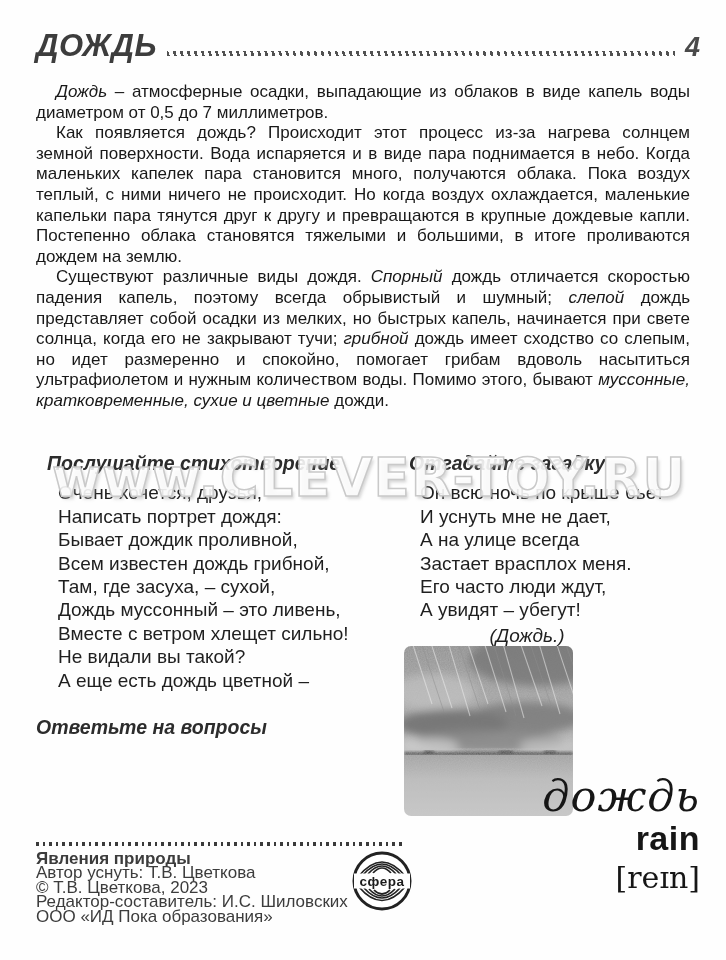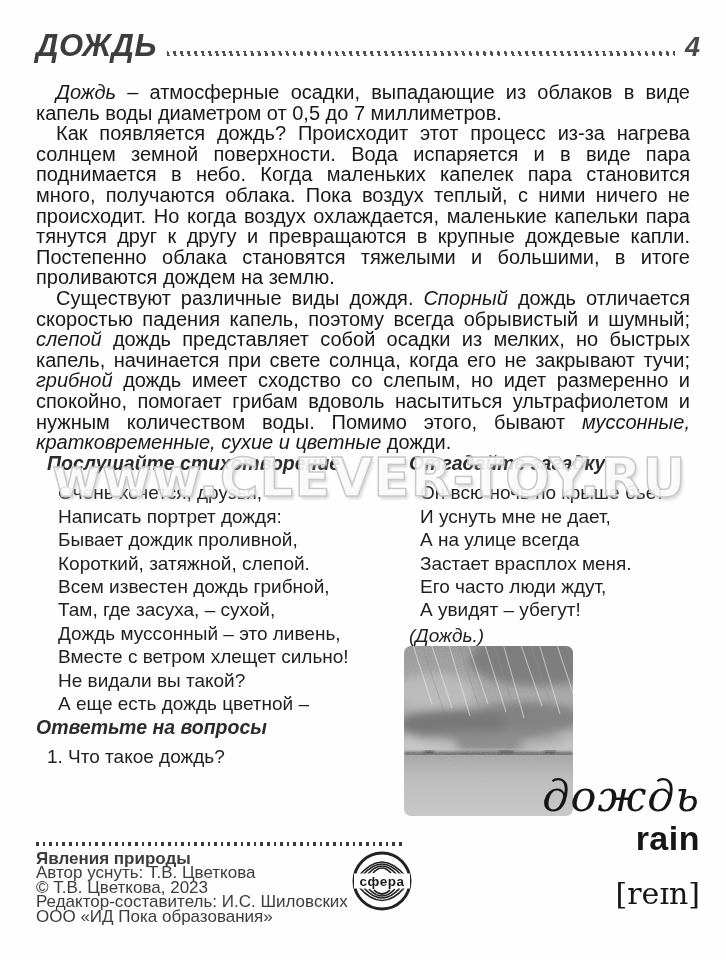--- a/index.html
+++ b/index.html
@@ -8,38 +8,38 @@
     font-family:"Liberation Sans",sans-serif;color:#1f1f1f;overflow:hidden;
   }
   
   .header{position:absolute;left:36px;right:26px;top:30px;display:flex;align-items:flex-end;gap:10px;}
   .title{font-size:31px;font-weight:bold;font-style:italic;color:#3d3d3d;letter-spacing:.5px;line-height:1;}
   .leader{flex:1;height:5px;margin-bottom:5px;
     background:repeating-linear-gradient(75deg,#515151 0 2.6px,transparent 2.6px 6.8px);}
   .pagenum{font-size:27px;font-weight:bold;font-style:italic;color:#4a4a4a;line-height:1;}
   
   .article{position:absolute;left:36px;width:654px;top:82px;
-    font-size:20px;line-height:20.6px;text-align:justify;color:#181818;}
+    font-size:17px;line-height:20.6px;text-align:justify;color:#181818;}
   .article p{margin:0;text-indent:20px;}
   
   .section-heading{font-size:19.5px;font-weight:bold;font-style:italic;color:#2c2c2c;margin:0 0 7px 0;line-height:1.15;}
   .poem-col{position:absolute;left:47px;top:452px;width:345px;}
   .verse-line{font-size:19px;line-height:23.4px;white-space:nowrap;margin-left:11px;}
   .riddle-col{position:absolute;left:409px;top:452px;width:292px;}
-  .riddle-answer{font-size:19px;font-style:italic;text-align:left;padding-right:56px;margin-top:3px;}
+  .riddle-answer{font-size:19px;font-style:italic;text-align:center;padding-right:56px;margin-top:3px;}
   .questions{position:absolute;left:36px;top:716px;width:345px;}
   
   .photo{position:absolute;left:404px;top:646px;width:169px;height:170px;
     border-radius:7px;overflow:hidden;box-shadow:inset 0 0 9px 5px #ffffff;}
   .photo svg{display:block;}
   
   .vocab{position:absolute;right:26px;top:775px;text-align:right;color:#161616;}
   .vocab-ru{font-family:"DejaVu Serif",serif;font-style:italic;font-size:43px;line-height:1.0;letter-spacing:1px;}
   .vocab-en{font-size:34px;font-weight:bold;line-height:1.2;letter-spacing:.5px;}
-  .vocab-tr{font-family:"DejaVu Serif",serif;font-size:30px;line-height:1.25;margin-top:16px;}
+  .vocab-tr{font-family:"DejaVu Serif",serif;font-size:30px;line-height:1.25;}
   
   .footer{position:absolute;left:36px;top:842px;width:370px;}
   .footer-leader{height:3.5px;margin-bottom:6px;
     background:repeating-linear-gradient(90deg,#3a3a3a 0 2.6px,transparent 2.6px 6.6px);}
   .footer-line{font-size:17px;line-height:14.6px;color:#3c3c3c;}
   .footer-line.bold{font-weight:bold;}
   .logo{position:absolute;left:351px;top:850px;width:62px;height:62px;}
   
   .watermark{
     position:absolute;left:52px;top:447px;z-index:6;pointer-events:none;white-space:nowrap;
@@ -63,21 +63,20 @@
     <p><i>Дождь</i><span> – атмосферные осадки, выпадающие из облаков в виде капель воды диаметром от 0,5 до 7 миллиметров.</span></p>
     <p><span>Как появляется дождь? Происходит этот процесс из-за нагрева солнцем земной поверхности. Вода испаряется и в виде пара поднимается в небо. Когда маленьких капелек пара становится много, получаются облака. Пока воздух теплый, с ними ничего не происходит. Но когда воздух охлаждается, маленькие капельки пара тянутся друг к другу и превращаются в крупные дождевые капли. Постепенно облака становятся тяжелыми и большими, в итоге проливаются дождем на землю.</span></p>
     <p><span>Существуют различные виды дождя. </span><i>Спорный</i><span> дождь отличается скоростью падения капель, поэтому всегда обрывистый и шумный; </span><i>слепой</i><span> дождь представляет собой осадки из мелких, но быстрых капель, начинается при свете солнца, когда его не закрывают тучи; </span><i>грибной</i><span> дождь имеет сходство со слепым, но идет размеренно и спокойно, помогает грибам вдоволь насытиться ультрафиолетом и нужным количеством воды. Помимо этого, бывают </span><i>муссонные, кратковременные, сухие и цветные</i><span> дожди.</span></p>
   </div>
 
   <div class="poem-col">
     <h3 class="section-heading">Послушайте стихотворение</h3>
     <div class="verse-line">Очень хочется, друзья,</div>
     <div class="verse-line">Написать портрет дождя:</div>
     <div class="verse-line">Бывает дождик проливной,</div>
-    <div class="verse-line">Короткий, затяжной, слепой.</div>
     <div class="verse-line">Всем известен дождь грибной,</div>
     <div class="verse-line">Там, где засуха, – сухой,</div>
     <div class="verse-line">Дождь муссонный – это ливень,</div>
     <div class="verse-line">Вместе с ветром хлещет сильно!</div>
     <div class="verse-line">Не видали вы такой?</div>
     <div class="verse-line">А еще есть дождь цветной –</div>
   </div>
 
   <div class="riddle-col">
     <h3 class="section-heading">Отгадайте загадку</h3>
@@ -85,21 +84,20 @@
     <div class="verse-line">И уснуть мне не дает,</div>
     <div class="verse-line">А на улице всегда</div>
     <div class="verse-line">Застает врасплох меня.</div>
     <div class="verse-line">Его часто люди ждут,</div>
     <div class="verse-line">А увидят – убегут!</div>
     <div class="riddle-answer">(Дождь.)</div>
   </div>
 
   <div class="questions">
     <h3 class="section-heading">Ответьте на вопросы</h3>
-    <div class="verse-line">1. Что такое дождь?</div>
   </div>
 
   <div class="photo" role="img" aria-label="Черно-белая фотография: дождь над полем под грозовыми облаками">
     <svg width="169" height="170" viewBox="0 0 169 170" xmlns="http://www.w3.org/2000/svg">
       <defs>
         <linearGradient id="sky" x1="0" y1="0" x2="0" y2="1">
           <stop offset="0" stop-color="#8e8e8e"></stop>
           <stop offset="0.5" stop-color="#a3a3a3"></stop>
           <stop offset="1" stop-color="#b9b9b9"></stop>
         </linearGradient>

